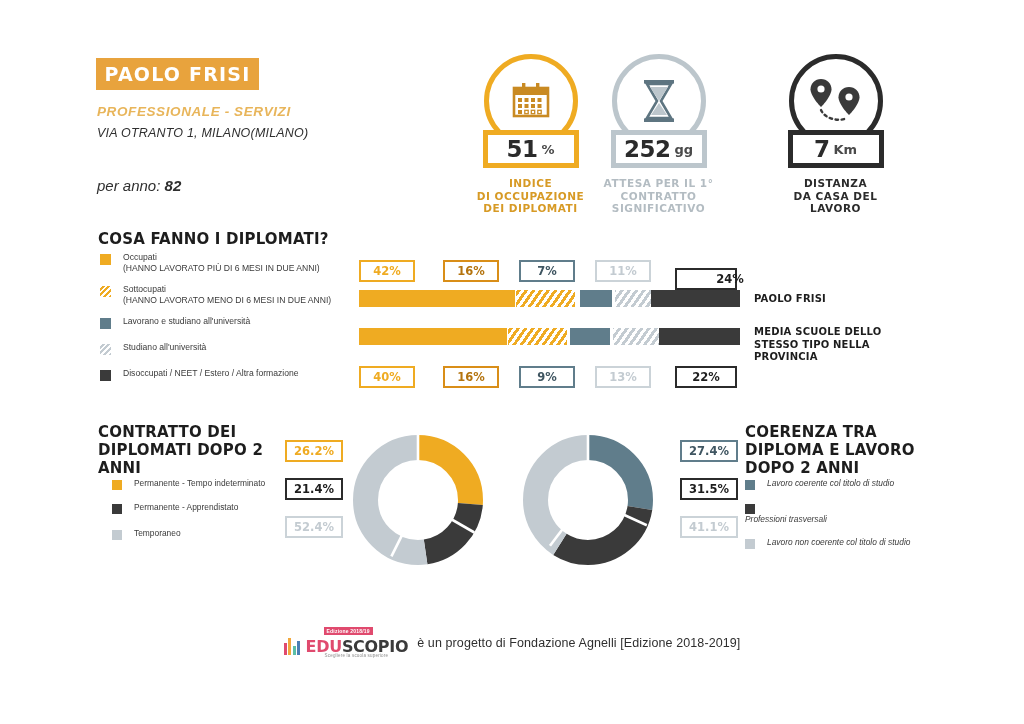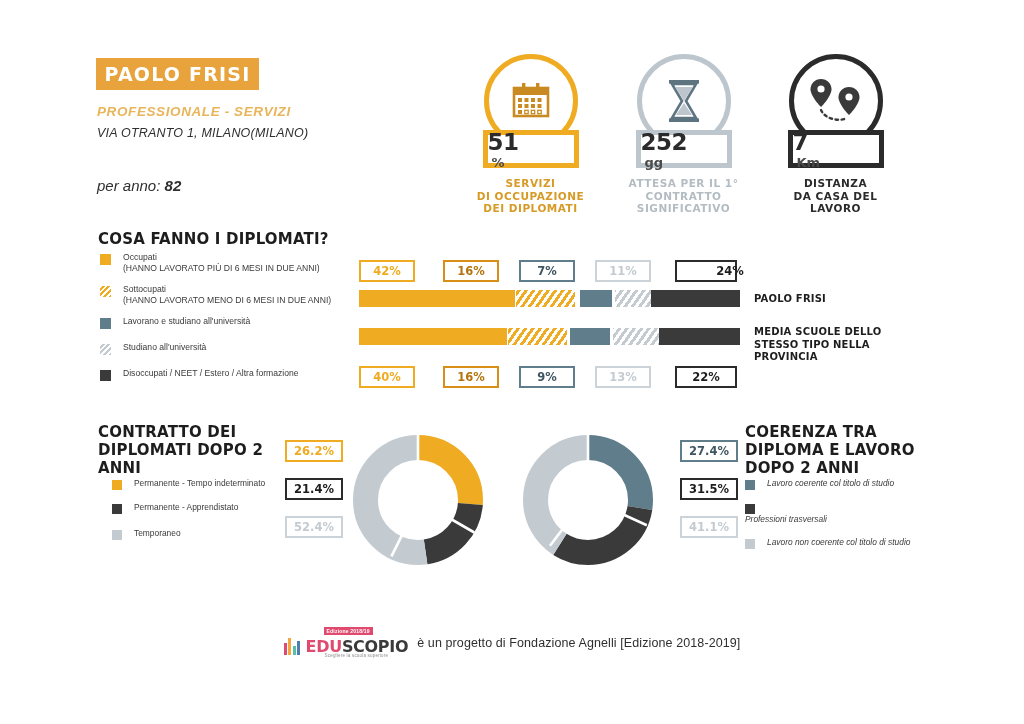--- a/index.html
+++ b/index.html
@@ -41,35 +41,35 @@
   .badge{position:absolute;width:135px;text-align:center;top:54px;}
   .badge .dome{
     width:94px;height:94px;margin:0 auto;border-radius:50%;
     border:5px solid #888;box-sizing:border-box;
     display:flex;align-items:center;justify-content:center;
     position:relative;
   }
   .badge .plate{
     width:96px;height:38px;margin:-18px auto 0;
     border:5px solid #888;box-sizing:border-box;background:#ffffff;
-    display:flex;align-items:flex-start;justify-content:center;
-    position:relative;z-index:3;flex-direction:column;
+    display:flex;align-items:center;justify-content:center;
+    position:relative;z-index:3;
   }
   .badge .bignum{font-size:23px;font-weight:bold;color:#2b2b2b;
     font-family:"DejaVu Sans", sans-serif;letter-spacing:-.5px;}
   .badge .unit{font-size:13px;font-weight:bold;color:#4a4a4a;margin-left:4px;
     font-family:"DejaVu Sans", sans-serif;}
   .badge .cap{
     margin-top:9px;font-size:10.5px;font-weight:bold;line-height:12.5px;
     letter-spacing:.5px;font-family:"DejaVu Sans", sans-serif;
   }
   #badge-occupazione{left:463px;}
   #badge-occupazione .dome,#badge-occupazione .plate{border-color:#EFAB22;}
   #badge-occupazione .cap{color:#D79A25;}
-  #badge-attesa{left:616px;}
+  #badge-attesa{left:591px;}
   #badge-attesa .dome,#badge-attesa .plate{border-color:#BCC6CC;}
   #badge-attesa .cap{color:#B3BCC2;}
   #badge-distanza{left:768px;}
   #badge-distanza .dome,#badge-distanza .plate{border-color:#2b2b2b;}
   #badge-distanza .cap{color:#2b2b2b;}
 
   
   .sec-head{
     font-family:"DejaVu Sans", sans-serif;
     font-weight:bold;font-size:15px;color:#1d1d1d;letter-spacing:.2px;
@@ -179,21 +179,21 @@
         <rect x="14.8" y="30.3" width="3.4" height="3.4"></rect>
         <rect x="21.3" y="30.3" width="3.4" height="3.4"></rect>
         <rect x="27.8" y="30.3" width="3.4" height="3.4"></rect>
       </g>
     </svg>
   </div>
   <div class="plate">
     <span class="bignum">51</span>
     <span class="unit">%</span>
   </div>
-  <div class="cap" style="white-space:pre-line">SERVIZI
+  <div class="cap" style="white-space:pre-line">INDICE
 DI OCCUPAZIONE
 DEI DIPLOMATI</div>
 </div>
 
 <div class="badge" id="badge-attesa">
   <div class="dome">
     <svg width="40" height="46" viewBox="0 0 40 46">
       <rect x="5" y="2" width="30" height="3.6" fill="#5E7581"></rect>
       <rect x="5" y="40.4" width="30" height="3.6" fill="#5E7581"></rect>
       <path d="M8 6 L32 6 L22 23 L32 40 L8 40 L18 23 Z" fill="none" stroke="#5E7581" stroke-width="2.6"></path>
@@ -257,21 +257,21 @@
   <div class="leg-row">
     <span class="leg-sw sw-dark"></span>
     <span class="leg-tx">Disoccupati / NEET / Estero / Altra formazione</span>
   </div>
 </div>
 
 <div class="abs chip c-orange-lt" style="left:359px;top:260px;width:56px;">42%</div>
 <div class="abs chip c-orange-dk" style="left:443px;top:260px;width:56px;">16%</div>
 <div class="abs chip c-steel" style="left:519px;top:260px;width:56px;">7%</div>
 <div class="abs chip c-gray" style="left:595px;top:260px;width:56px;">11%</div>
-<div class="abs chip c-dark" style="left:675px;top:260px;width:62px;padding-left:48px;">24%</div>
+<div class="abs chip c-dark" style="left:675px;top:268px;width:62px;padding-left:48px;">24%</div>
 
 <div class="bar" style="left:359px;top:290px;width:381px;">
   <div class="seg s-orange" style="left:0px;width:156px;"></div>
   <div class="seg s-hatch-orange" style="left:157px;width:59px;"></div>
   <div class="seg s-steel" style="left:221px;width:32px;"></div>
   <div class="seg s-hatch-gray" style="left:256px;width:41px;"></div>
   <div class="seg s-dark" style="left:292px;width:89px;"></div>
 </div>
 <div class="bar-label" style="left:754px;top:293px;width:170px;">PAOLO FRISI</div>
 

